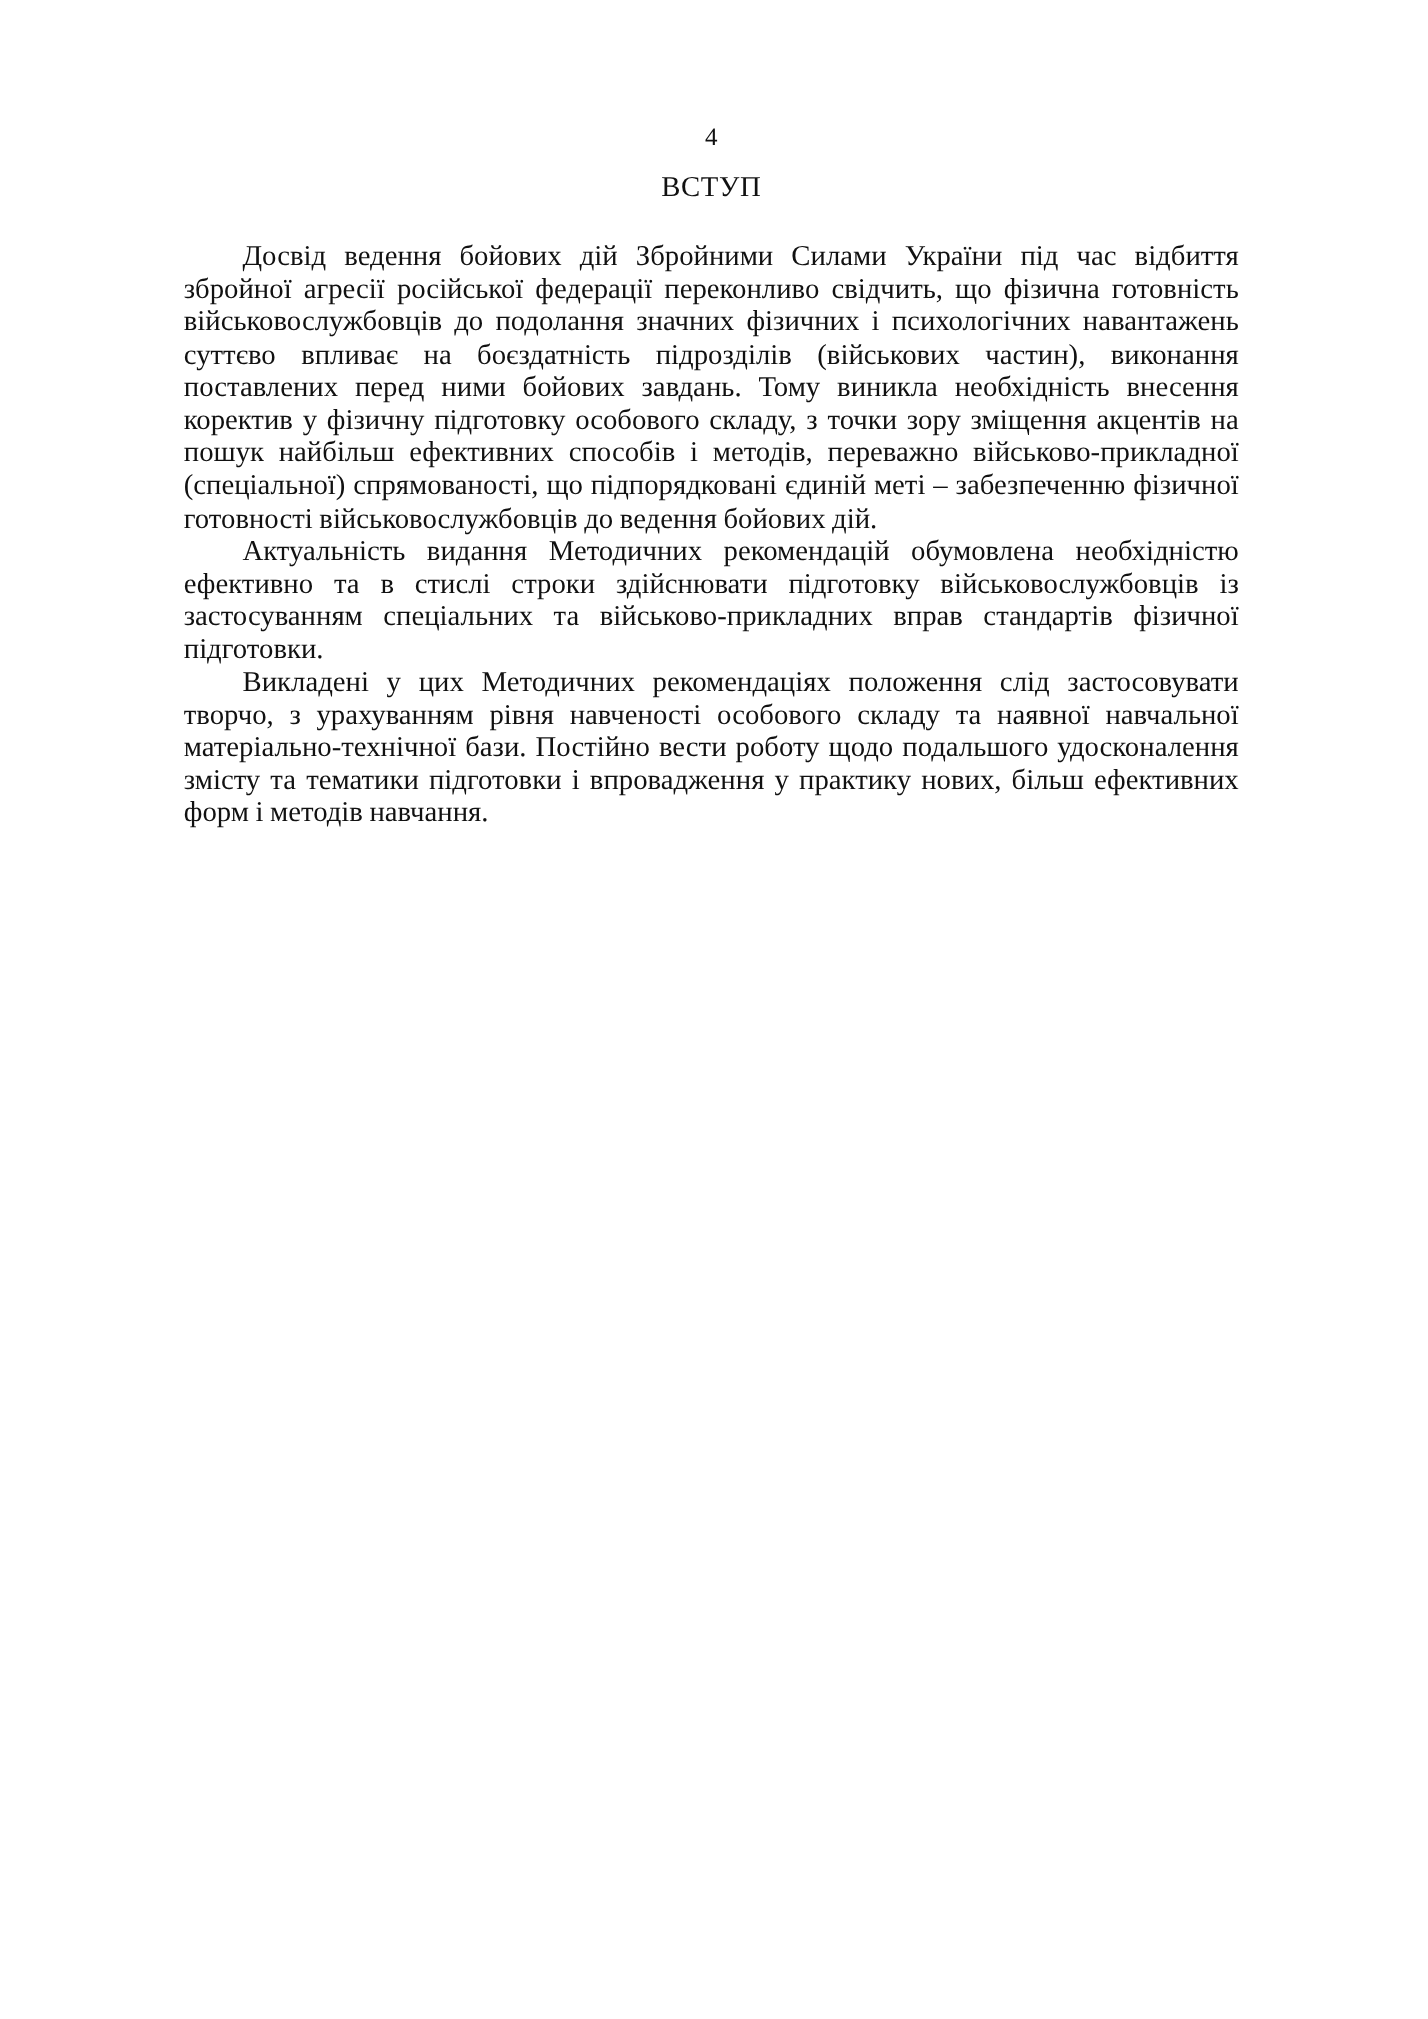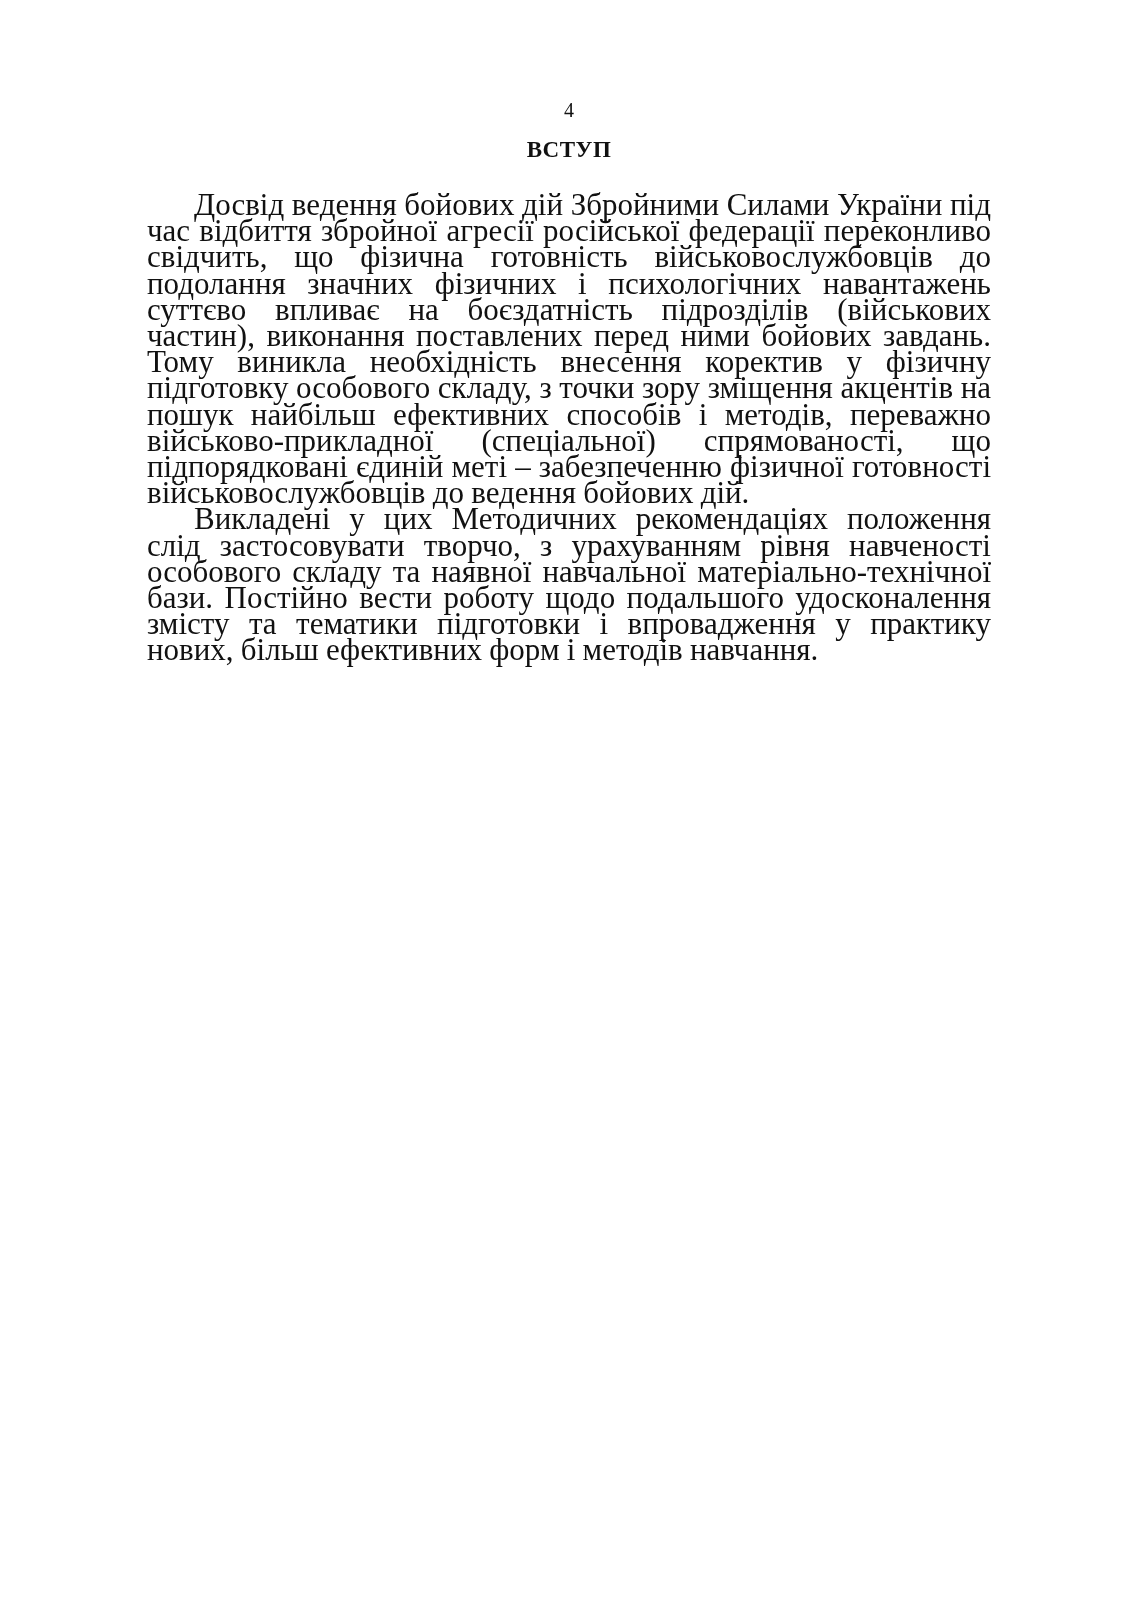--- a/index.html
+++ b/index.html
@@ -30,42 +30,43 @@
       font-size: 20px;
       line-height: 24px;
     }
     .heading {
       position: absolute;
       top: 136px;
       left: 0;
       width: 844px;
       text-align: center;
       font-size: 23px;
-      font-weight: bold;
+      font-weight: normal;
       line-height: 28px;
       letter-spacing: 0.5px;
     }
     .body {
       position: absolute;
       top: 192px;
       left: 0;
       width: 844px;
     }
     .para {
       margin: 0;
-      font-size: 31px;
+      font-size: 23px;
       line-height: 26.2px;
       text-align: justify;
       text-indent: 47px;
       word-spacing: -0.5px;
     }
   </style>
 </head>
 <body>
 
 <div class="page">
   <div class="page-number">4</div>
   <div class="heading">ВСТУП</div>
   <div class="body">
     <p class="para">Досвід ведення бойових дій Збройними Силами України під час відбиття збройної агресії російської федерації переконливо свідчить, що фізична готовність військовослужбовців до подолання значних фізичних і психологічних навантажень суттєво впливає на боєздатність підрозділів (військових частин), виконання поставлених перед ними бойових завдань. Тому виникла необхідність внесення коректив у фізичну підготовку особового складу, з точки зору зміщення акцентів на пошук найбільш ефективних способів і методів, переважно військово-прикладної (спеціальної) спрямованості, що підпорядковані єдиній меті – забезпеченню фізичної готовності військовослужбовців до ведення бойових дій.</p>
+    <p class="para">Актуальність видання Методичних рекомендацій обумовлена необхідністю ефективно та в стислі строки здійснювати підготовку військовослужбовців із застосуванням спеціальних та військово-прикладних вправ стандартів фізичної підготовки.</p>
     <p class="para">Викладені у цих Методичних рекомендаціях положення слід застосовувати творчо, з урахуванням рівня навченості особового складу та наявної навчальної матеріально-технічної бази. Постійно вести роботу щодо подальшого удосконалення змісту та тематики підготовки і впровадження у практику нових, більш ефективних форм і методів навчання.</p>
   </div>
 </div>
 
 </body></html>

